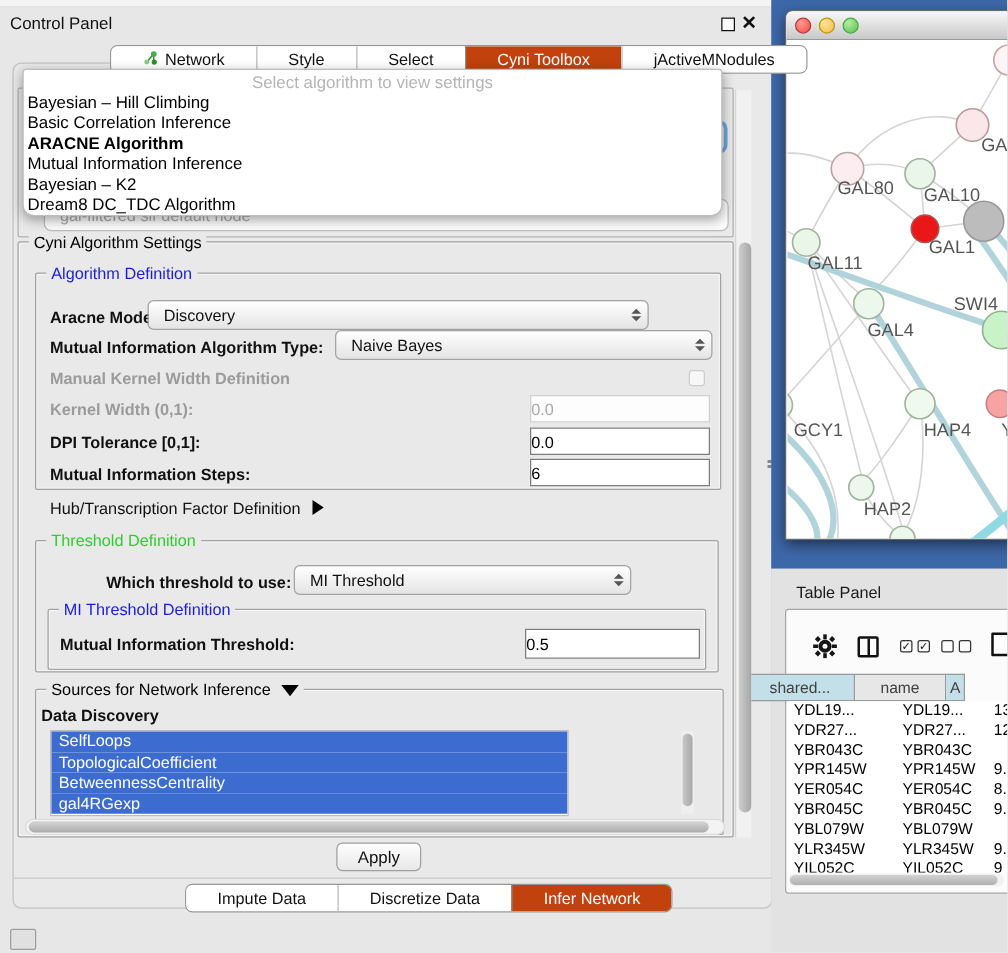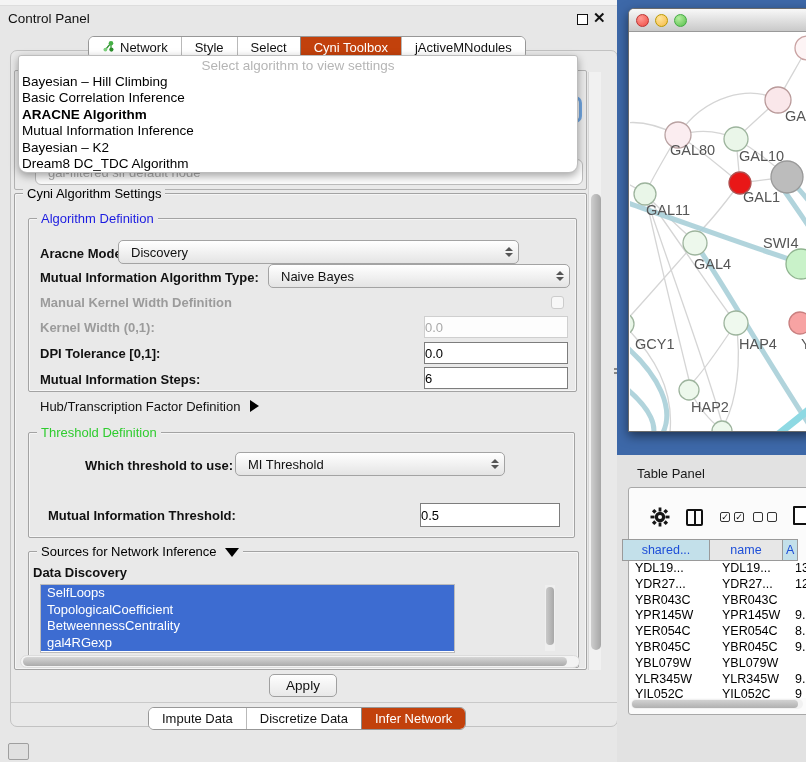--- a/index.html
+++ b/index.html
@@ -14,21 +14,21 @@
   #float-btn { left:577px; top:14px; width:11px; height:11px; border:1.6px solid #111; background:#fff; }
   #close-btn { left:593px; top:9px; font-size:15px; font-weight:bold; color:#111; }
 
   #cp-card { left:10px; top:50px; width:608px; height:677px; background:#e9e9e9;
              border:1px solid #c2c2c2; border-radius:7px; }
 
   
   .segbar { display:flex; height:23px; background:#fff; border:1px solid #979797;
             border-radius:6px; overflow:hidden; font-size:13px; color:#111; z-index:6; }
   .seg { display:flex; align-items:center; justify-content:center; gap:5px;
-         border-left:1px solid #b9b9b9; padding:0 13px; white-space:nowrap; background:#fff; }
+         border-left:1px solid #b9b9b9; padding:0 25px; white-space:nowrap; background:#fff; }
   .seg:first-child { border-left:none; }
   .seg.sel { background:#c2410c; color:#fff; border-left-color:#8b8b8b; }
   #top-tabs { left:88px; top:36px; }
   #bottom-tabs { left:148px; top:707px; z-index:6; }
 
   
   #algo-dd { left:18px; top:55px; width:560px; height:118px; background:#fff;
              border:1px solid #bdbdbd; border-radius:3px 3px 9px 9px; z-index:10;
              box-shadow:0 3px 9px rgba(0,0,0,.35); padding-top:1px; }
   #algo-dd .ph { text-align:center; color:#b5b5b5; font-size:13.5px; line-height:17px; }
@@ -123,21 +123,21 @@
   #gear-ic { left:650px; top:507px; z-index:3; }
   #col-ic  { left:686px; top:509px; width:17px; height:17px; border:2px solid #111; border-radius:2px; z-index:3; }
   #col-ic::after { content:""; position:absolute; left:5.5px; top:0; width:2px; height:13px; background:#111; }
   .chkpair { display:flex; gap:4px; z-index:3; }
   #chk-on  { left:720px; top:512px; }
   #chk-off { left:753px; top:512px; }
   .chk { width:10px; height:10px; border:1.5px solid #333; border-radius:2px; font-size:9px; line-height:9px; text-align:center; color:#111; }
   #doc-ic { left:793px; top:506px; width:15px; height:19px; border:2px solid #111; border-radius:1px; background:#fff; z-index:3; }
 
   
-  #tbl-head { left:622px; top:539px; width:176px; height:22px; display:flex; font-size:12.5px; color:#1d4ed8; z-index:2; }
+  #tbl-head { left:596px; top:539px; width:176px; height:22px; display:flex; font-size:12.5px; color:#404040; z-index:2; }
   .th { border:1px solid #9a9a9a; border-left:none; display:flex; align-items:center; justify-content:center; overflow:hidden; background:#e7e7e7; }
   .th:first-child { border-left:1px solid #9a9a9a; }
   .th.hl { background:#c3e0ea; }
   .th:nth-child(1) { width:88px; }
   .th:nth-child(2) { width:73px; }
   .th:nth-child(3) { width:15px; justify-content:flex-start; padding-left:3px; }
   #tbl-rows { left:630px; top:561px; width:176px; height:137px; overflow:hidden; background:#fff; font-size:12.5px; z-index:2; }
   .tr { display:flex; height:15.8px; line-height:15.8px; }
   .tr span { white-space:nowrap; overflow:hidden; }
   .tr .c1 { width:88px; padding-left:5px; }
@@ -239,20 +239,23 @@
   <div class="abs grp" id="thresh-grp">
     <span class="grp-title t-green">Threshold Definition</span>
   </div>
   <div class="abs lbl" style="left:85px;top:458px">Which threshold to use:</div>
   <div class="abs combo" style="left:235px;top:452px;width:270px;height:24px">
     <span class="cv">MI Threshold</span>
     <span class="arrows">
         <span class="tri-up"></span>
         <span class="tri-down"></span>
       </span>
+  </div>
+  <div class="abs grp" id="mithresh-grp">
+    <span class="grp-title t-blue">MI Threshold Definition</span>
   </div>
   <div class="abs lbl" style="left:48px;top:508px">Mutual Information Threshold:</div>
   <div class="abs field" style="left:420px;top:503px;width:140px;height:24px;padding-top:4px">0.5</div>
 
   <div class="abs grp" id="sources-grp">
     <span class="grp-title"><span>Sources for Network Inference</span><span class="disc-down"></span></span>
   </div>
   <div class="abs lbl" style="left:33px;top:565px;z-index:5">Data Discovery</div>
   <div class="abs" id="attr-list">
       <div class="attr-row selrow">SelfLoops</div>

